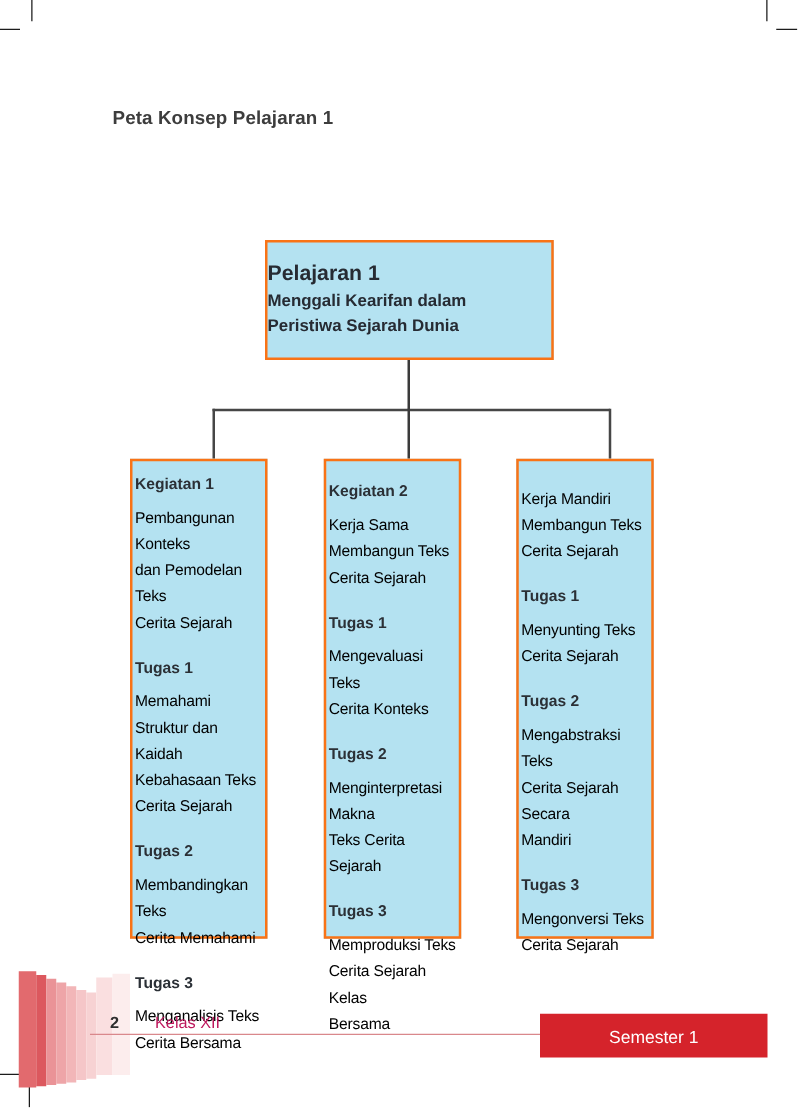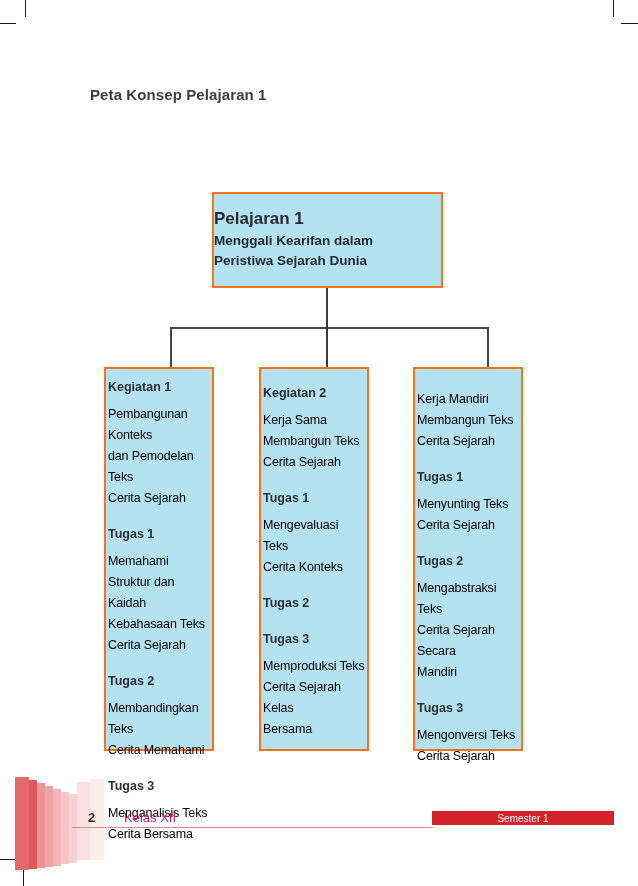--- a/index.html
+++ b/index.html
@@ -53,22 +53,22 @@
   .section-body  {
     margin-top:6px; font-size:12.5px; line-height:21px; color:#000000;
     white-space:pre-line; letter-spacing:-0.15px;
   }
 
   
   .footer-rule { position:absolute; left:72px; top:827px; width:361px; height:1px; background:#d9888c; }
   .page-number { position:absolute; left:88px;  top:810px; font-size:13px; font-weight:bold; color:#2e2e2e; }
   .class-label { position:absolute; left:124px; top:810px; font-size:13px; color:#be185d; }
   .semester-badge {
-    position:absolute; left:432px; top:811px; width:182px; height:14px;
-    background:#d5232b; color:#ffffff; font-size:10px;
+    position:absolute; left:432px; top:811px; width:182px; height:35px;
+    background:#d5232b; color:#ffffff; font-size:14px;
     display:flex; align-items:center; justify-content:center;
   }
 
   
   .bars { position:absolute; left:0; top:0; width:0; height:0; }
   .bar { position:absolute; }
   .b1 { left:15px; top:777px; width:14px; height:93px; background:#e26a6e; }
   .b2 { left:29px; top:780px; width:8px;  height:89px; background:#dc585e; }
   .b3 { left:37px; top:783px; width:8px;  height:85px; background:#ea9397; }
   .b4 { left:45px; top:786px; width:8px;  height:81px; background:#eea5a8; }
@@ -138,20 +138,22 @@
 Membangun Teks
 Cerita Sejarah</div>
       </div>
       <div class="section">
         <div class="section-title">Tugas 1</div>
         <div class="section-body">Mengevaluasi Teks
 Cerita Konteks</div>
       </div>
       <div class="section">
         <div class="section-title">Tugas 2</div>
+        <div class="section-body">Menginterpretasi Makna
+Teks Cerita Sejarah</div>
       </div>
       <div class="section">
         <div class="section-title">Tugas 3</div>
         <div class="section-body">Memproduksi Teks
 Cerita Sejarah Kelas
 Bersama</div>
       </div>
     </div>
 
     <div class="node column col-3">

